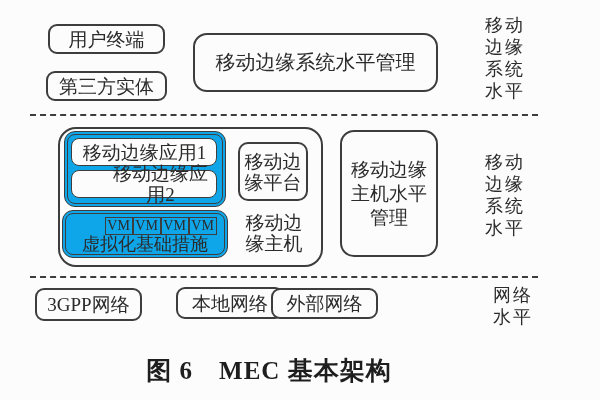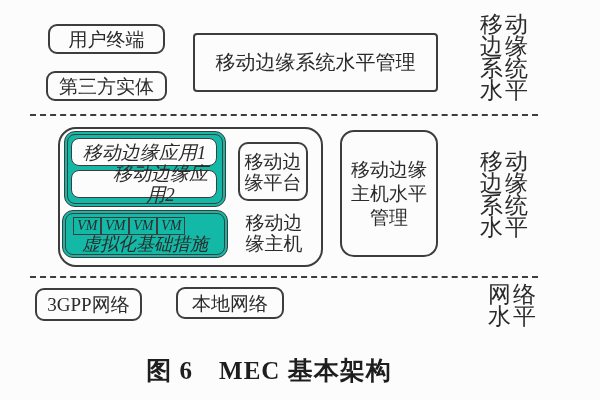--- a/index.html
+++ b/index.html
@@ -18,41 +18,40 @@
     position:absolute; box-sizing:border-box;
     border:2px solid #3d3d3d; border-radius:9px;
     display:flex; align-items:center; justify-content:center;
     font-size:19px; line-height:21px; text-align:center;
     background:#fcfcfc;
   }
   
   .dbl-outer {
     position:absolute; box-sizing:border-box;
     border:1.6px solid #3d3d3d; border-radius:11px; padding:2.4px;
-    background:#14b8a6;
-    font-style:italic;
+    background:#0ea5e9;
   }
   .dbl-inner {
     position:relative; box-sizing:border-box;
     width:100%; height:100%;
     border:1.6px solid #3d3d3d; border-radius:8px;
   }
   .dash { position:absolute; height:0; border-top:2.4px dashed #3d3d3d; }
   .side-label {
     position:absolute; white-space:pre-line; text-align:center;
-    font-size:23px; line-height:22px; letter-spacing:2px;
+    font-size:18px; line-height:22px; letter-spacing:2px;
   }
   .ml { white-space:pre-line; }
   .plain-label {
     position:absolute; text-align:center;
     font-size:19px; line-height:21px; white-space:pre-line;
   }
   .vm-row {
     position:absolute; left:7px; top:3px; right:7px;
-    display:flex; justify-content:flex-start;
+    display:flex; justify-content:flex-end;
   }
   .vm-box {
     box-sizing:border-box; width:28px; height:18px;
     border:1.6px solid #3d3d3d;
     display:flex; align-items:center; justify-content:center;
     font-size:14px;
   }
   .vm-caption {
     position:absolute; left:0; right:0; top:21px;
     text-align:center; font-size:18px; line-height:19px;
@@ -65,21 +64,21 @@
 </style>
 </head>
 <body>
 
 <div class="canvas">
 
   <div class="bx" style="left:48px; top:24px; width:117px; height:30px;">用户终端</div>
 
   <div class="bx" style="left:46px; top:71px; width:121px; height:30px;">第三方实体</div>
 
-  <div class="bx" style="left:193px; top:33px; width:245px; height:59px; border-radius:4px; font-size:20px;">移动边缘系统水平管理</div>
+  <div class="bx" style="left:193px; top:33px; width:245px; height:59px; border-radius:14px; font-size:20px;">移动边缘系统水平管理</div>
 
   <div class="side-label" style="left:478px; top:14px; width:54px;">移动
 边缘
 系统
 水平</div>
 
   <div class="dash" style="left:30px; top:114px; width:508px;"></div>
 
   <div class="bx" style="left:58px; top:127px; width:265px; height:140px; border-radius:18px;"></div>
 
@@ -116,19 +115,20 @@
 边缘
 系统
 水平</div>
 
   <div class="dash" style="left:30px; top:276px; width:508px;"></div>
 
   <div class="bx" style="left:35px; top:288px; width:107px; height:33px;">3GPP网络</div>
 
   <div class="bx" style="left:152px; top:287px; width:108px; height:32px;margin-left:24px;">本地网络</div>
 
+  <div class="bx" style="left:271px; top:288px; width:107px; height:31px;">外部网络</div>
 
   <div class="side-label" style="left:486px; top:284px; width:54px;">网络
 水平</div>
 
   <div class="caption">图 6　MEC 基本架构</div>
 
 </div>
 
 </body></html>

